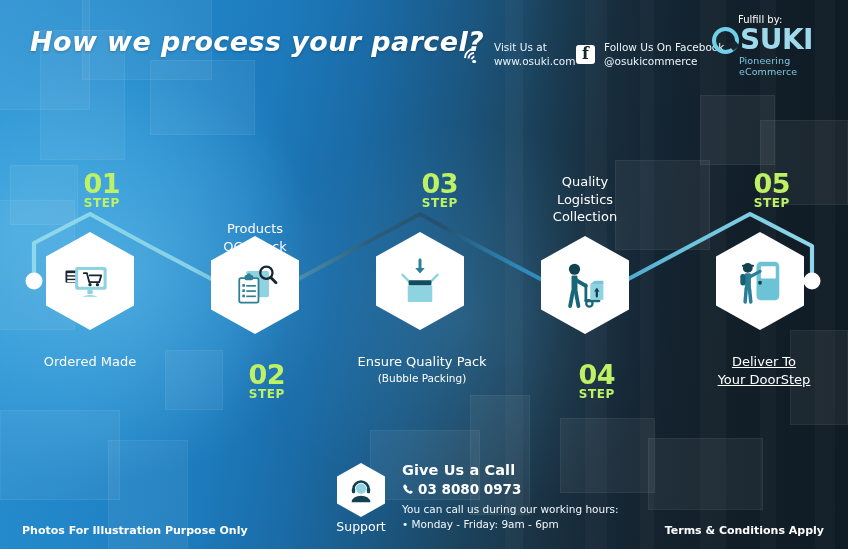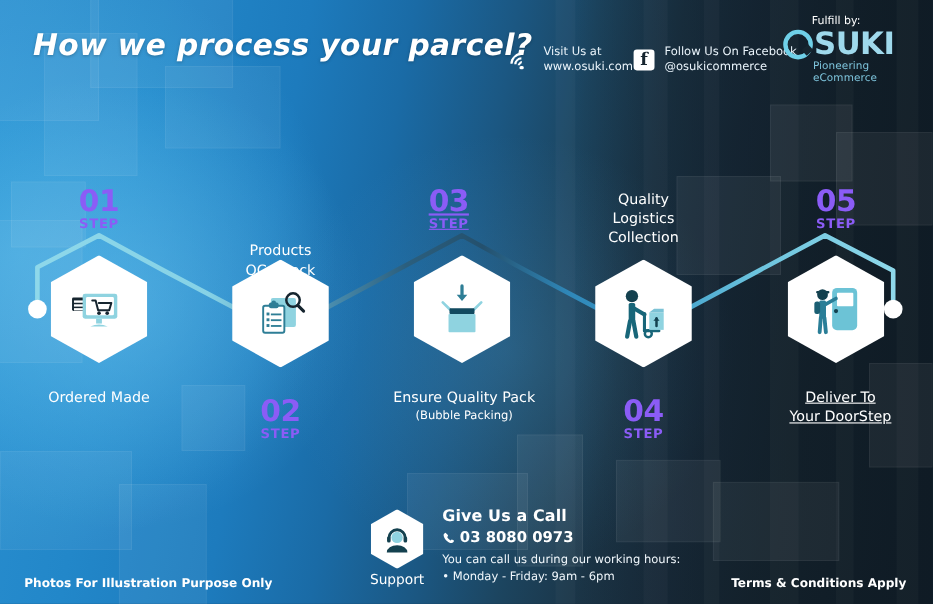--- a/index.html
+++ b/index.html
@@ -109,21 +109,21 @@
   
   .hex {
     position:absolute; width:88px; height:98px;
     background:#ffffff;
     clip-path:polygon(50% 0%, 100% 25%, 100% 75%, 50% 100%, 0% 75%, 0% 25%);
     display:flex; align-items:center; justify-content:center;
     filter:drop-shadow(0 3px 6px rgba(0,20,40,.3));
   }
   .hexsvg { width:56px; height:56px; display:block; }
 
-  .stepnum { position:absolute; text-align:center; color:#8b5cf6; }
+  .stepnum { position:absolute; text-align:right; color:#bef264; }
   .stepnum .n { font-size:27px; font-weight:bold; line-height:1; letter-spacing:-.5px; }
   .stepnum .s { font-size:12px; font-weight:bold; letter-spacing:.6px; margin-top:-1px; }
 
   .caption {
     position:absolute; text-align:center; color:#ffffff;
     font-size:13px; line-height:1.35;
   }
   .caption .sm { font-size:10.5px; display:block; }
 
   
@@ -275,21 +275,21 @@
       <rect x="22" y="44" width="11" height="1.9" fill="#2e7e96"></rect>
       <circle cx="45" cy="18" r="7" fill="none" stroke="#16252f" stroke-width="2.6"></circle>
       <line x1="50" y1="23.5" x2="56" y2="29.5" stroke="#16252f" stroke-width="3.2" stroke-linecap="round"></line>
     </svg>
   </div>
   <div class="stepnum" style="left:225px;top:361px;width:60px;">
     <div class="n">02</div>
     <div class="s">STEP</div>
   </div>
 
-  <div class="stepnum" style="left:378px;top:170px;width:60px;text-decoration:underline;">
+  <div class="stepnum" style="left:398px;top:170px;width:60px;">
     <div class="n">03</div>
     <div class="s">STEP</div>
   </div>
   <div class="hex" style="left:376px;top:232px;">
     <svg class="hexsvg" viewBox="0 0 64 64">
       <path d="M32 8 v12" stroke="#2e7e96" stroke-width="3.4" stroke-linecap="round"></path>
       <path d="M26.5 17 L32 23.5 L37.5 17 z" fill="#2e7e96"></path>
       <path d="M12 25 L20 33" stroke="#8fd3e0" stroke-width="2.8" stroke-linecap="round"></path>
       <path d="M52 25 L44 33" stroke="#8fd3e0" stroke-width="2.8" stroke-linecap="round"></path>
       <rect x="19" y="31" width="26" height="6" rx="1" fill="#124a60"></rect>

